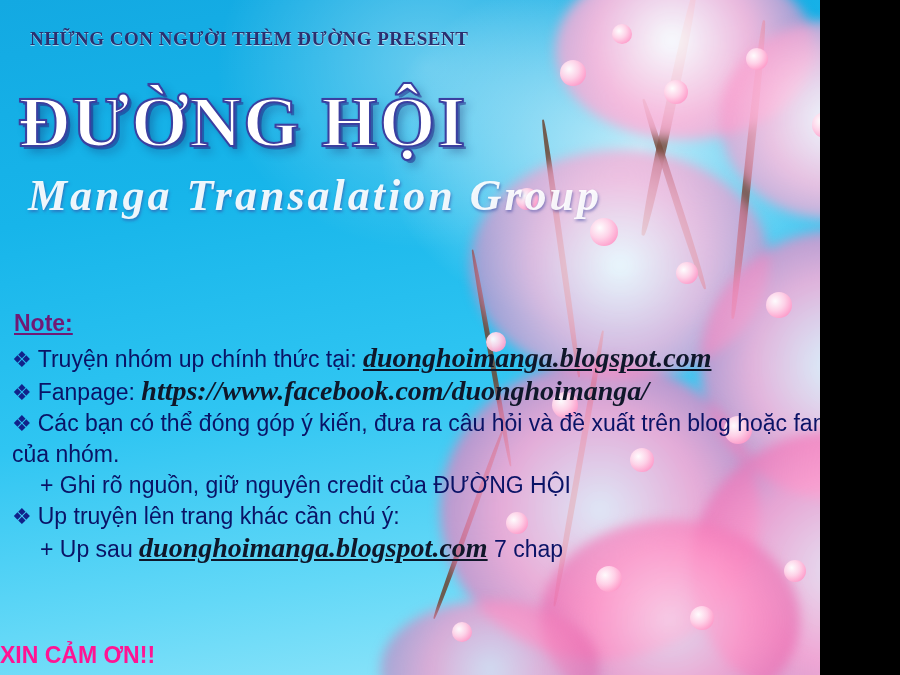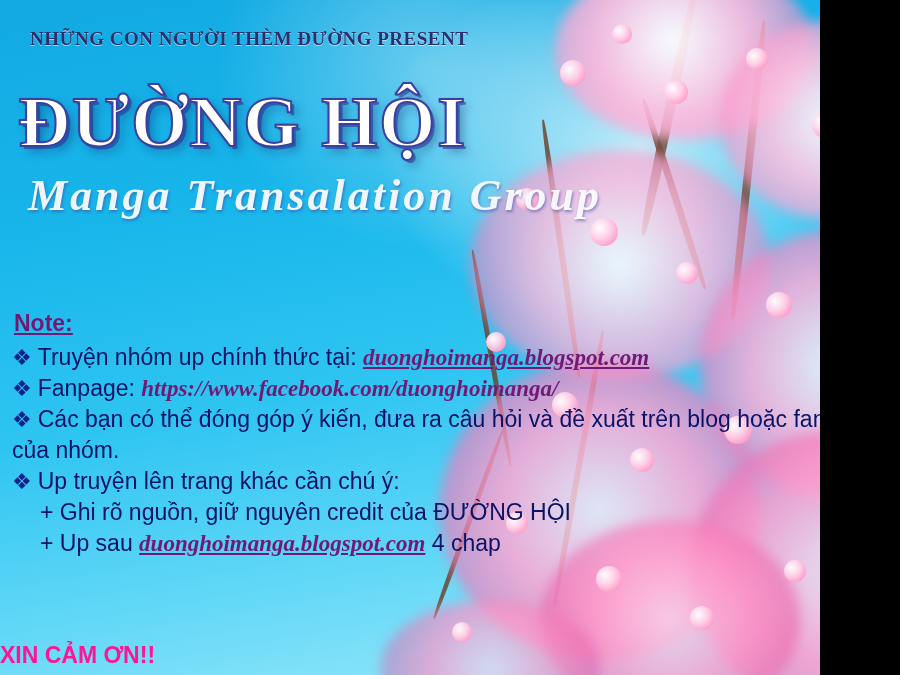--- a/index.html
+++ b/index.html
@@ -111,25 +111,25 @@
     line-height: 31px;
   }
   .line { white-space: nowrap; }
   .line.wrap { white-space: normal; }
   .bullet {
     color: #11228a;
     font-size: 22px;
     margin-right: 6px;
   }
   .red-url {
-    color: #701a75;
+    color: #0f172a;
     font-family: "Liberation Serif", serif;
     font-style: italic;
     font-weight: bold;
-    font-size: 23px;
+    font-size: 28px;
   }
   .red-url.u { text-decoration: underline; }
   .indent { padding-left: 28px; }
   .thanks {
     position: absolute;
     left: 0;
     right: 0;
     top: 642px;
     color: #ff1493;
     font-weight: bold;
@@ -196,24 +196,24 @@
     </div>
 
     <div class="line">
       <span class="bullet">❖</span><span>Fanpage: </span><span class="red-url">https://www.facebook.com/duonghoimanga/</span>
     </div>
 
     <div class="line wrap">
       <span class="bullet">❖</span><span>Các bạn có thể đóng góp ý kiến, đưa ra câu hỏi và đề xuất trên blog hoặc fanpage của nhóm.</span>
     </div>
 
+    <div class="line indent">+ Ghi rõ nguồn, giữ nguyên credit của ĐƯỜNG HỘI</div>
+
     <div class="line">
       <span class="bullet">❖</span><span>Up truyện lên trang khác cần chú ý:</span>
     </div>
-
-    <div class="line indent">+ Ghi rõ nguồn, giữ nguyên credit của ĐƯỜNG HỘI</div>
     <div class="line indent">
-      <span>+ Up sau </span><span class="red-url u">duonghoimanga.blogspot.com</span><span> 4 chap</span>
+      <span>+ Up sau </span><span class="red-url u">duonghoimanga.blogspot.com</span><span> 7 chap</span>
     </div>
   </div>
 
   <div class="thanks">XIN CẢM ƠN!!</div>
 </div>
 
 </body></html>

